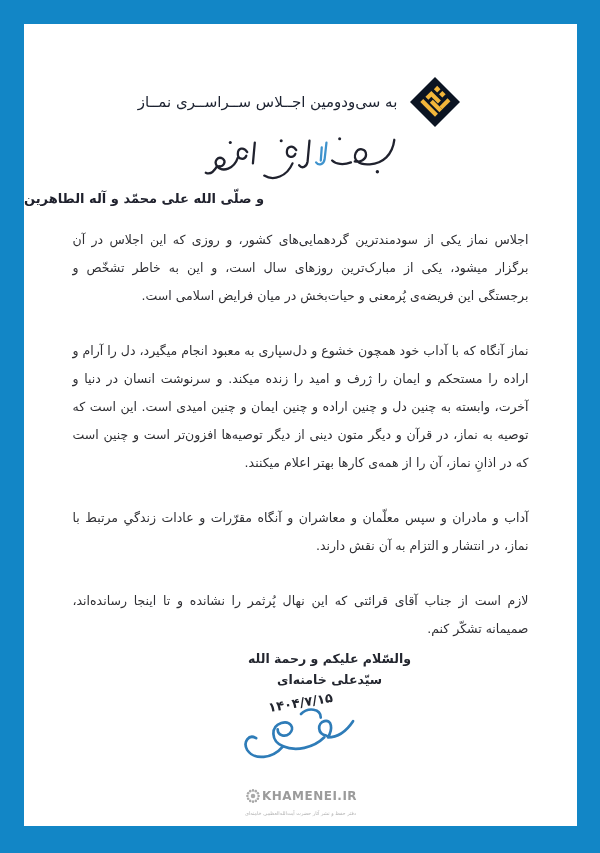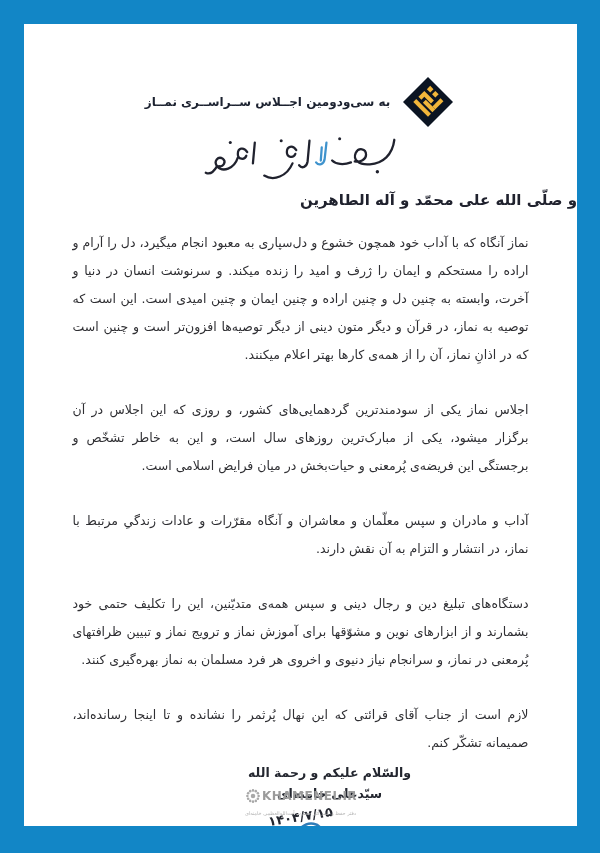--- a/index.html
+++ b/index.html
@@ -18,36 +18,36 @@
   }
   
   .header{
     margin-top:62px;
     display:flex;flex-direction:row;
     direction:rtl;
     justify-content:center;align-items:center;
     gap:10px;
   }
   .header .h-text{
-    font-size:12px;
+    font-size:15px;
     color:#1c2230;
-    font-weight:700;
+    font-weight:400;
     white-space:nowrap;
   }
   .emblem{width:52px;height:52px;flex:0 0 auto;margin:-10px 2px;}
   
   .basmala{
     margin-top:14px;
     text-align:center;
   }
   .basmala svg{display:inline-block;}
   .salutation{
     margin-top:-2px;
-    text-align:right;
-    font-size:15px;
+    text-align:left;
+    font-size:13px;
     font-weight:700;
     color:#20222e;
     direction:rtl;
   }
   
   .letter-body{
     width:456px;
     margin:20px auto 0 auto;
     direction:rtl;
     text-align:justify;
@@ -146,24 +146,23 @@
         <path d="M16 36 C12 43 8 45 4 43"></path>
       </g>
       <circle cx="146" cy="7" r="1.6" fill="#20222e"></circle>
       <circle cx="84" cy="9" r="1.6" fill="#20222e"></circle>
       <circle cx="30" cy="11" r="1.6" fill="#20222e"></circle>
     </svg>
   </div>
   <div class="salutation">و صلّی الله علی محمّد و آله الطاهرین</div>
 
   <div class="letter-body">
+    <p>اجلاس نماز یکی از سودمندترین گردهمایی‌های کشور، و روزی که این اجلاس در آن برگزار میشود، یکی از مبارک‌ترین روزهای سال است، و این به خاطر تشخّص و برجستگی این فریضه‌ی پُرمعنی و حیات‌بخش در میان فرایض اسلامی است.</p>
     <p>نماز آنگاه که با آداب خود همچون خشوع و دل‌سپاری به معبود انجام میگیرد، دل را آرام و اراده را مستحکم و ایمان را ژرف و امید را زنده میکند. و سرنوشت انسان در دنیا و آخرت، وابسته به چنین دل و چنین اراده و چنین ایمان و چنین امیدی است. این است که توصیه به نماز، در قرآن و دیگر متون دینی از دیگر توصیه‌ها افزون‌تر است و چنین است که در اذانِ نماز، آن را از همه‌ی کارها بهتر اعلام میکنند.</p>
-    <p>اجلاس نماز یکی از سودمندترین گردهمایی‌های کشور، و روزی که این اجلاس در آن برگزار میشود، یکی از مبارک‌ترین روزهای سال است، و این به خاطر تشخّص و برجستگی این فریضه‌ی پُرمعنی و حیات‌بخش در میان فرایض اسلامی است.</p>
     <p>آداب و مادران و سپس معلّمان و معاشران و آنگاه مقرّرات و عادات زندگیِ مرتبط با نماز، در انتشار و التزام به آن نقش دارند.</p>
-    <p>دستگاه‌های تبلیغ دین و رجال دینی و سپس همه‌ی متدیّنین، این را تکلیف حتمی خود بشمارند و از ابزارهای نوین و مشوّقها برای آموزش نماز و ترویج نماز و تبیین ظرافتهای پُرمعنی در نماز، و سرانجام نیاز دنیوی و اخروی هر فرد مسلمان به نماز بهره‌گیری کنند.</p>
     <p>لازم است از جناب آقای قرائتی که این نهال پُرثمر را نشانده و تا اینجا رسانده‌اند، صمیمانه تشکّر کنم.</p>
   </div>
 
   <div class="closing">
     <div class="salaam">والسّلام علیکم و رحمة الله</div>
     <div class="signatory">سیّدعلی خامنه‌ای</div>
     <div><span class="date">۱۴۰۴/۷/۱۵</span></div>
     <div class="signature-wrap">
       <svg viewBox="0 0 140 78" width="126" height="70" aria-hidden="true">
         <g fill="none" stroke="#2e7cb8" stroke-width="3" stroke-linecap="round" stroke-linejoin="round">

